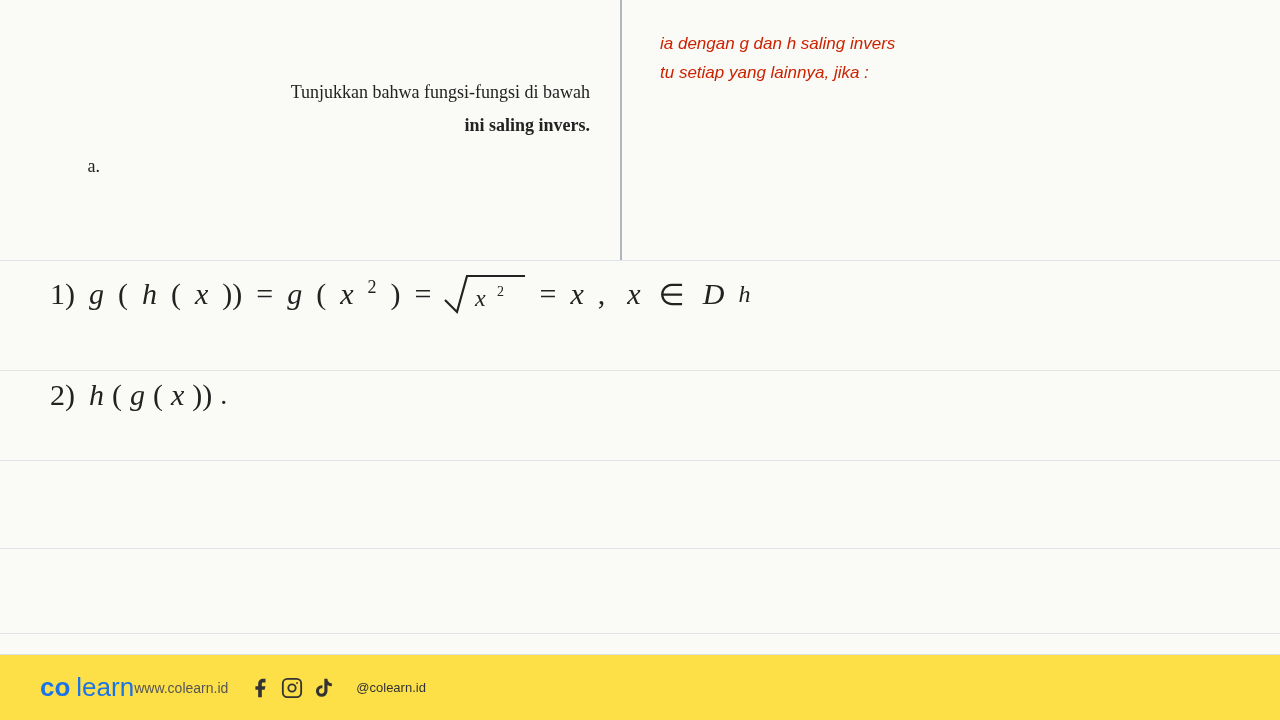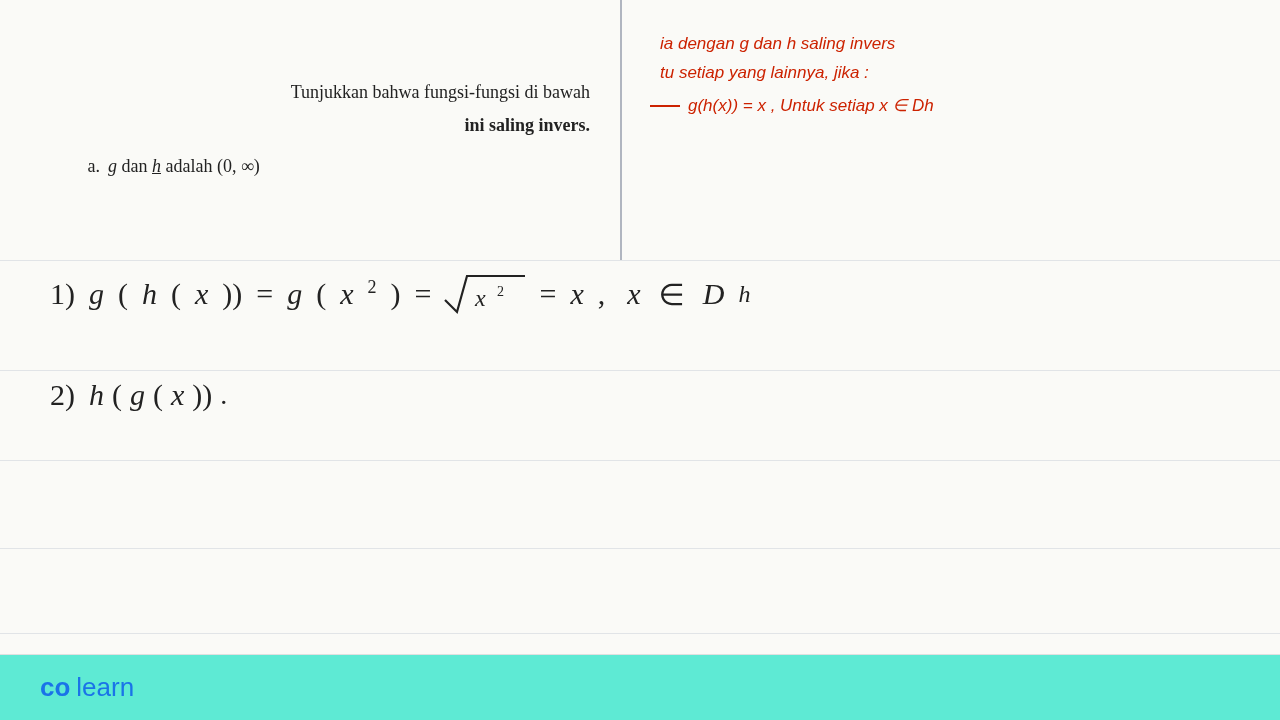--- a/index.html
+++ b/index.html
@@ -101,21 +101,21 @@
       font-style: italic;
     }
 
     
     .footer {
       position: absolute;
       bottom: 0;
       left: 0;
       width: 100%;
       height: 66px;
-      background: #5eead4;
+      background: #fde047;
       display: flex;
       align-items: center;
       padding: 0 40px;
       border-top: 1px solid #e0e0e0;
     }
 
     .brand-logo {
       display: flex;
       align-items: center;
       gap: 6px;
@@ -181,39 +181,29 @@
     <div class="ruled-line" style="top: 548px;"></div>
     <div class="ruled-line" style="top: 633px;"></div>
   </div>
 
   <div class="problem-text">
     <div class="line1">Tunjukkan bahwa fungsi-fungsi di bawah</div>
     <div class="line2">ini saling invers.</div>
     <div class="problem-item">
       <span class="problem-label">a.</span>
       <div>
-        <div class="math-line">
-          <span style="text-decoration:underline; font-style:italic;">g</span>
-          <span> dan </span>
-          <span style="text-decoration:underline; font-style:italic;">h</span>
-          <span> adalah (0, ∞)</span>
-        </div>
       </div>
     </div>
   </div>
 
   <div class="vertical-sep"></div>
 
   <div class="notes-area">
     <div class="note-line" style="margin-left: 20px;">ia dengan g dan h saling invers</div>
     <div class="note-line" style="margin-left: 20px;">tu setiap yang lainnya, jika :</div>
-    <div style="display:flex; align-items:center; margin-top:4px; margin-left: 10px;">
-      <span style="display:inline-block; width:30px; height:2px; background:#cc2200; margin-right:8px; vertical-align:middle;"></span>
-      <span class="note-line">g(h(x)) = x ,  Untuk setiap x ∈ Dh</span>
-    </div>
   </div>
 
   <div style="position:absolute; top:268px; left:50px; display:flex; align-items:center; gap:14px;">
     <span style="font-size:30px; color:#222;">1)</span>
     <span style="font-size:30px; color:#222; font-style:italic;">g</span>
     <span style="font-size:30px; color:#222;">(</span>
     <span style="font-size:30px; color:#222; font-style:italic;">h</span>
     <span style="font-size:30px; color:#222;">(</span>
     <span style="font-size:30px; color:#222; font-style:italic;">x</span>
     <span style="font-size:30px; color:#222;">))</span>
@@ -254,15 +244,41 @@
     <span style="font-size:30px; color:#222; font-style:italic;">x</span>
     <span style="font-size:30px; color:#222;">))</span>
     <span style="font-size:28px; color:#222;">.</span>
   </div>
 
   <div class="footer">
     <div class="brand-logo">
       <span class="brand-co">co</span>
       <span class="brand-learn">learn</span>
     </div>
+    <div class="footer-right">
+      <span class="footer-url">www.colearn.id</span>
+      <div class="social-icons">
+
+        <span class="social-icon">
+          <svg width="22" height="22" viewBox="0 0 24 24" fill="#333">
+            <path d="M18 2h-3a5 5 0 0 0-5 5v3H7v4h3v8h4v-8h3l1-4h-4V7a1 1 0 0 1 1-1h3z"></path>
+          </svg>
+        </span>
+
+        <span class="social-icon">
+          <svg width="22" height="22" viewBox="0 0 24 24" fill="none" stroke="#333" stroke-width="2">
+            <rect x="2" y="2" width="20" height="20" rx="5" ry="5"></rect>
+            <circle cx="12" cy="12" r="4"></circle>
+            <circle cx="17.5" cy="6.5" r="1" fill="#333" stroke="none"></circle>
+          </svg>
+        </span>
+
+        <span class="social-icon">
+          <svg width="22" height="22" viewBox="0 0 24 24" fill="#333">
+            <path d="M19.59 6.69a4.83 4.83 0 0 1-3.77-4.25V2h-3.45v13.67a2.89 2.89 0 0 1-2.88 2.5 2.89 2.89 0 0 1-2.89-2.89 2.89 2.89 0 0 1 2.89-2.89c.28 0 .54.04.79.1V9.01a6.33 6.33 0 0 0-.79-.05 6.34 6.34 0 0 0-6.34 6.34 6.34 6.34 0 0 0 6.34 6.34 6.34 6.34 0 0 0 6.33-6.34V8.69a8.18 8.18 0 0 0 4.78 1.52V6.76a4.84 4.84 0 0 1-1.01-.07z"></path>
+          </svg>
+        </span>
+      </div>
+      <span class="footer-handle">@colearn.id</span>
+    </div>
   </div>
 
 </div>
 
 </body></html>

